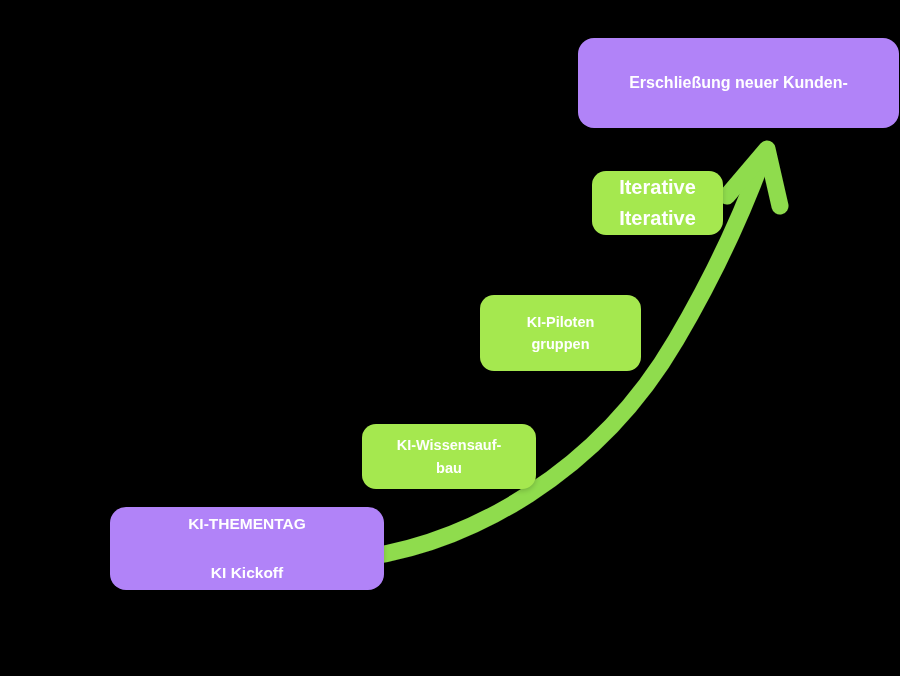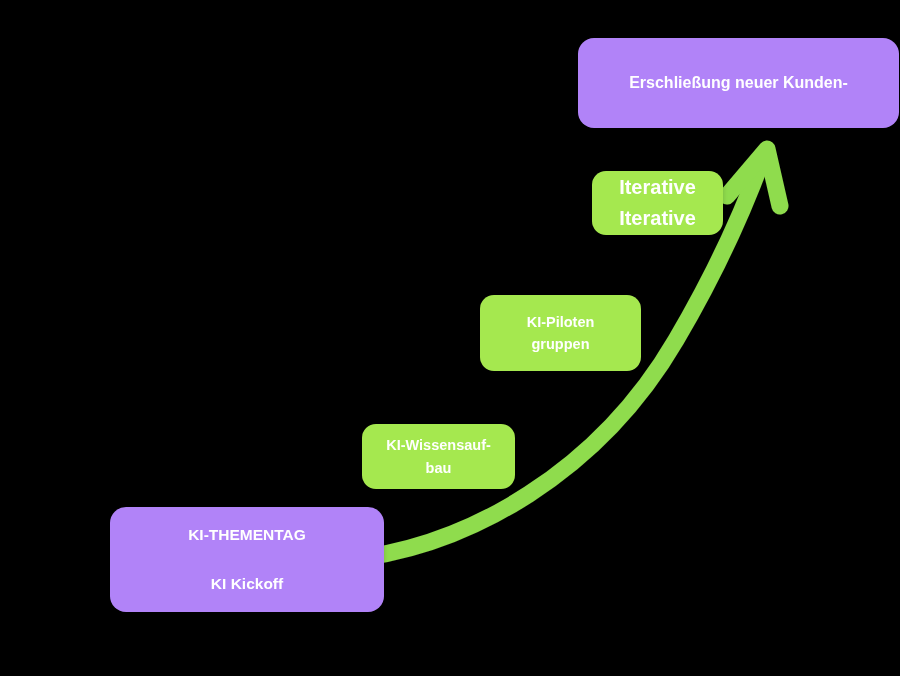--- a/index.html
+++ b/index.html
@@ -41,26 +41,26 @@
     background: #b183f8;
     box-shadow: 0 2px 5px rgba(0,0,0,0.18);
   }
   .node-green {
     background: #a5e84f;
     box-shadow: 0 2px 5px rgba(0,0,0,0.18);
   }
 
   
   #node-kickoff {
-    left: 70px;  top: 507px;  width: 274px;  height: 105px;
+    left: 70px;  top: 507px;  width: 274px;  height: 83px;
     font-size: 15.5px;
     border-radius: 16px;
   }
   #node-wissensaufbau {
-    left: 322px; top: 424px;  width: 153px;  height: 65px;
+    left: 322px; top: 424px;  width: 174px;  height: 65px;
     font-size: 14.5px;
   }
   #node-piloten {
     left: 440px; top: 295px;  width: 161px;  height: 76px;
     font-size: 14.5px;
   }
   #node-iterative {
     left: 552px; top: 171px;  width: 131px;  height: 64px;
     font-size: 20px;
   }

